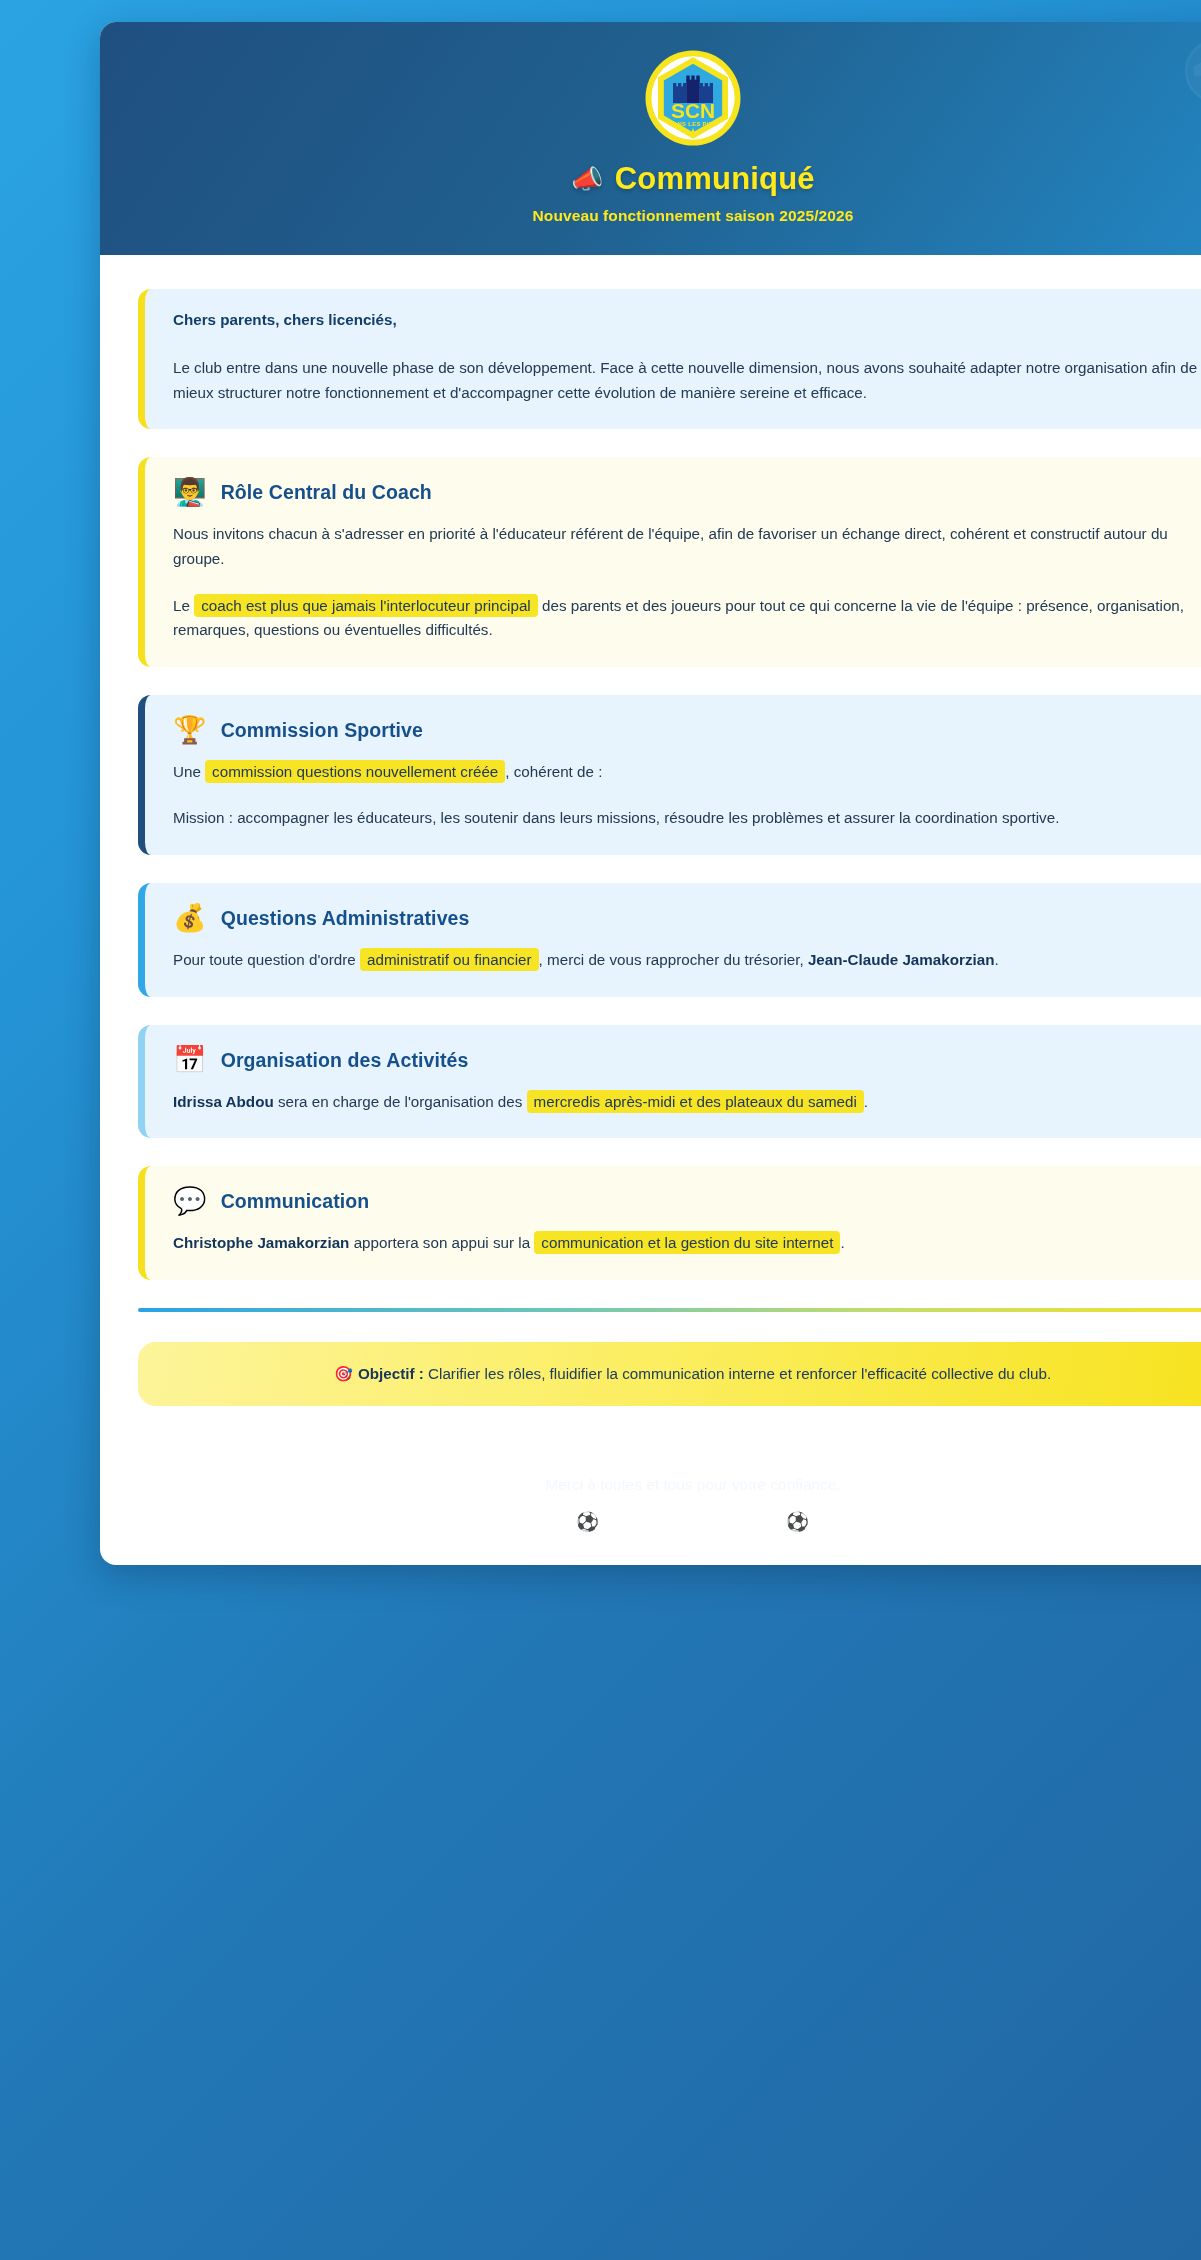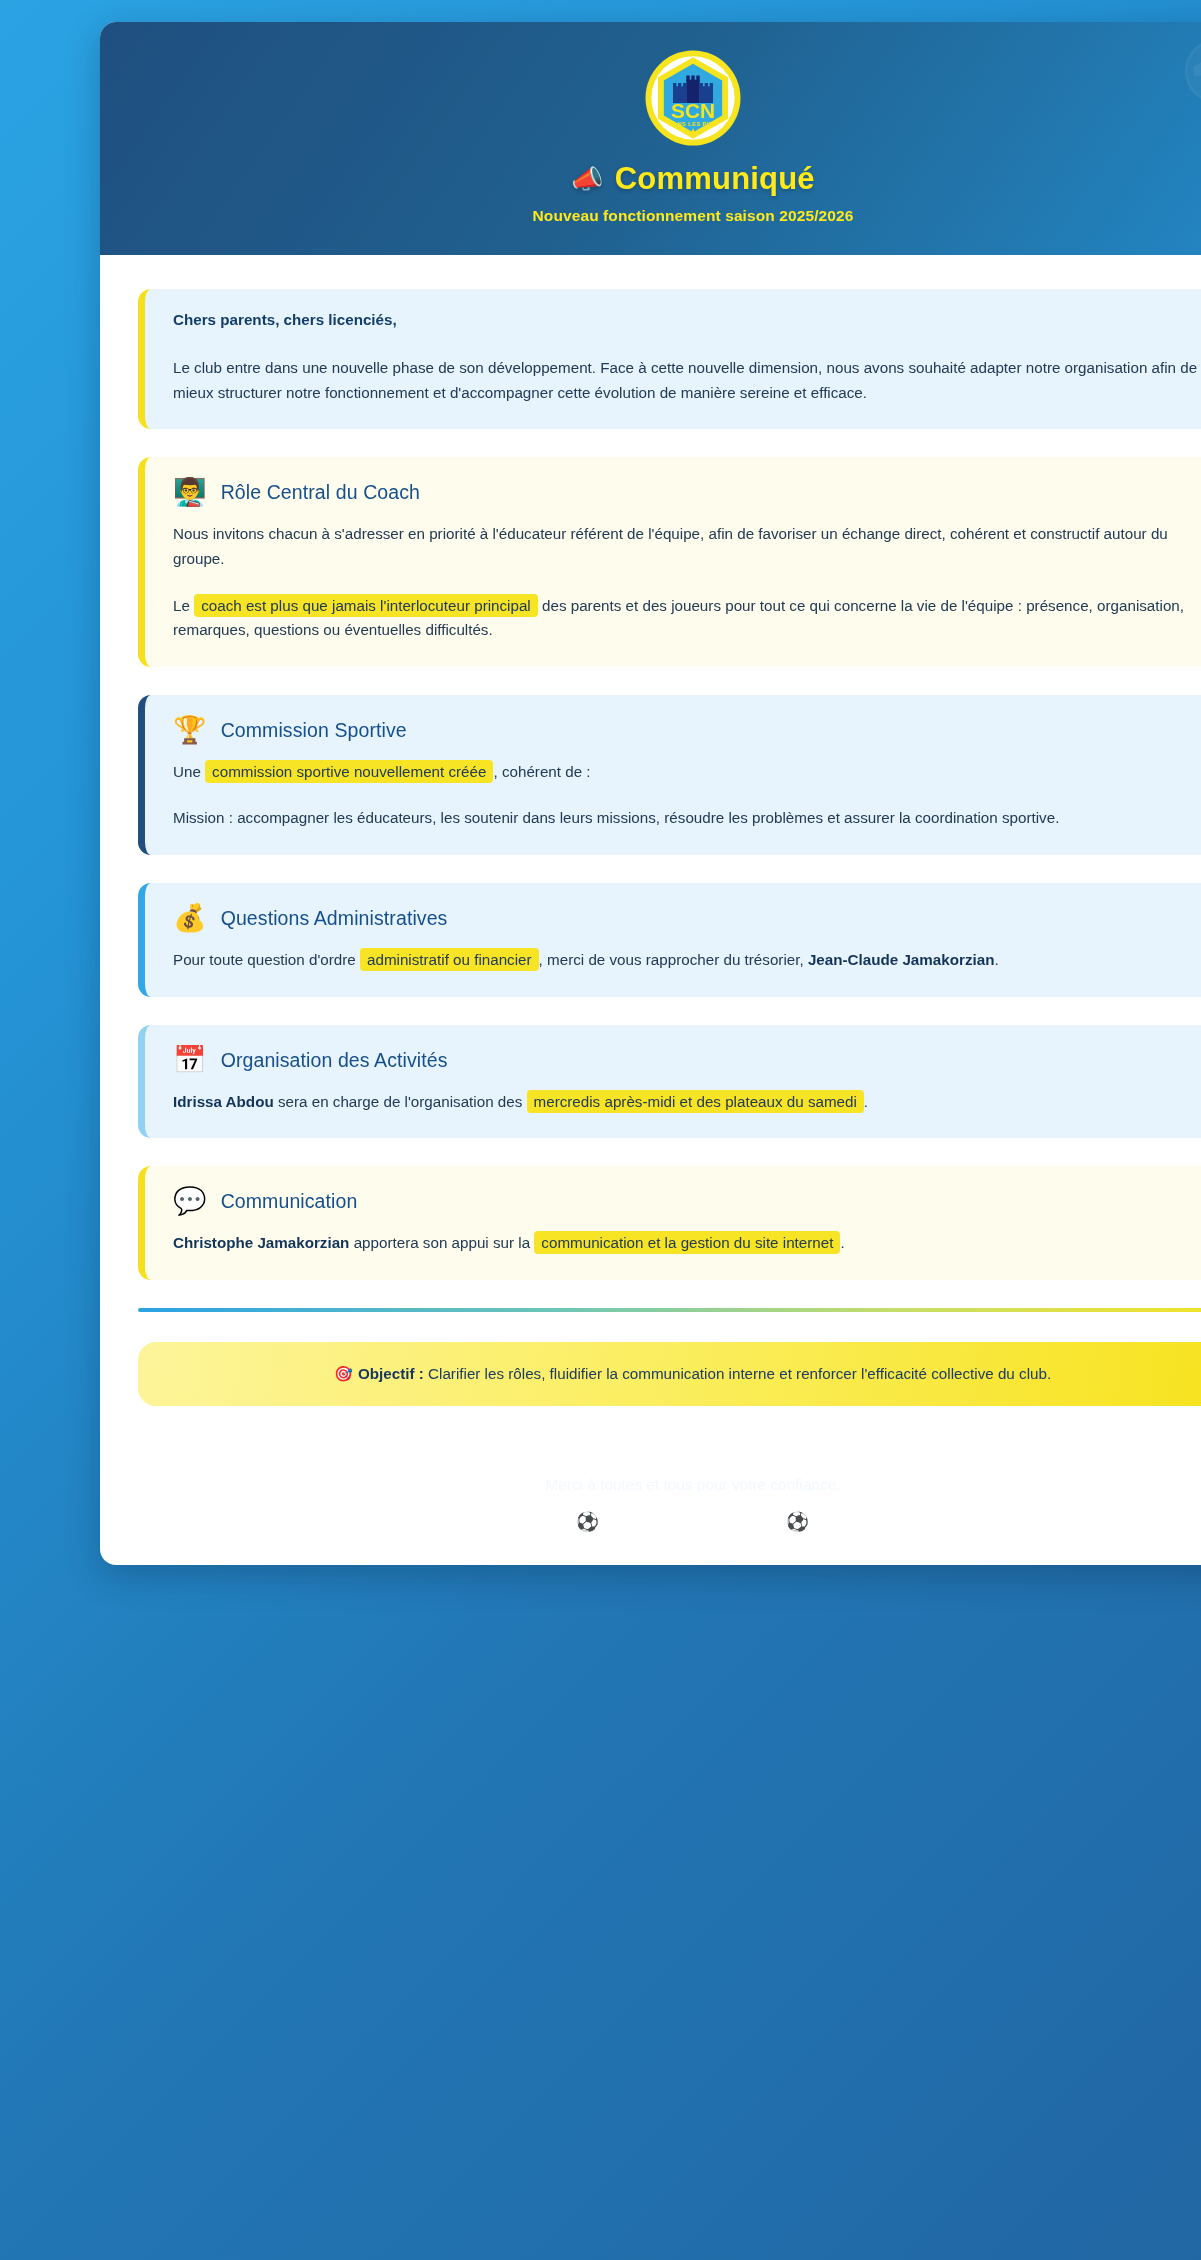--- a/index.html
+++ b/index.html
@@ -98,21 +98,21 @@
     gap: 14px;
     margin-bottom: 16px;
   }
   .card-icon {
     font-size: 27px;
     line-height: 1;
     flex: 0 0 auto;
   }
   .card-title {
     font-size: 19.5px;
-    font-weight: normal;
+    font-weight: bold;
     color: #15508c;
     letter-spacing: 0.1px;
   }
 
   .p {
     font-size: 15.2px;
     line-height: 1.62;
     color: #223a54;
     margin-bottom: 0;
   }
@@ -260,21 +260,21 @@
       </div>
     </div>
 
     <div class="card blue acc-navy">
       <div class="card-head">
         <span class="card-icon">🏆</span>
         <span class="card-title">Commission Sportive</span>
       </div>
       <div class="p">
         <span>Une</span>
-        <span class="hl">commission sportive nouvellement créée</span><span>, cohérent de :</span>
+        <span class="hl">commission questions nouvellement créée</span><span>, cohérent de :</span>
       </div>
       <div class="p">Mission : accompagner les éducateurs, les soutenir dans leurs missions, résoudre les problèmes et assurer la coordination sportive.</div>
     </div>
 
     <div class="card blue acc-brightblue">
       <div class="card-head">
         <span class="card-icon">💰</span>
         <span class="card-title">Questions Administratives</span>
       </div>
       <div class="p">

